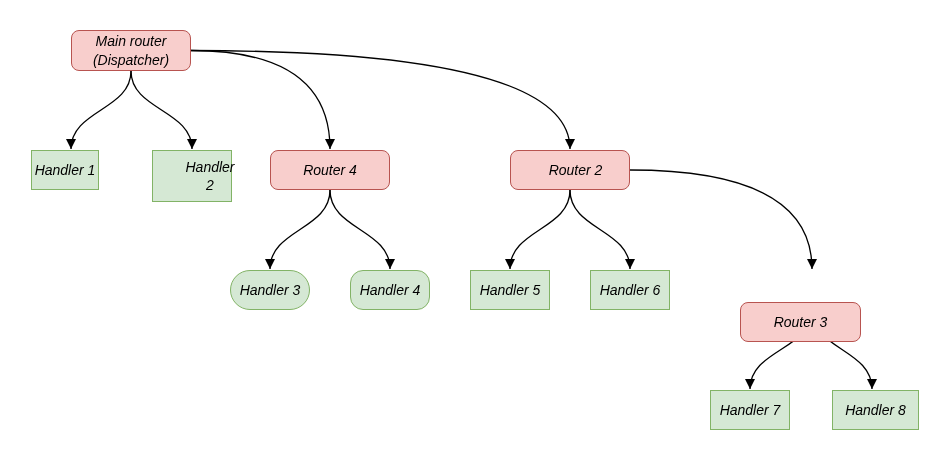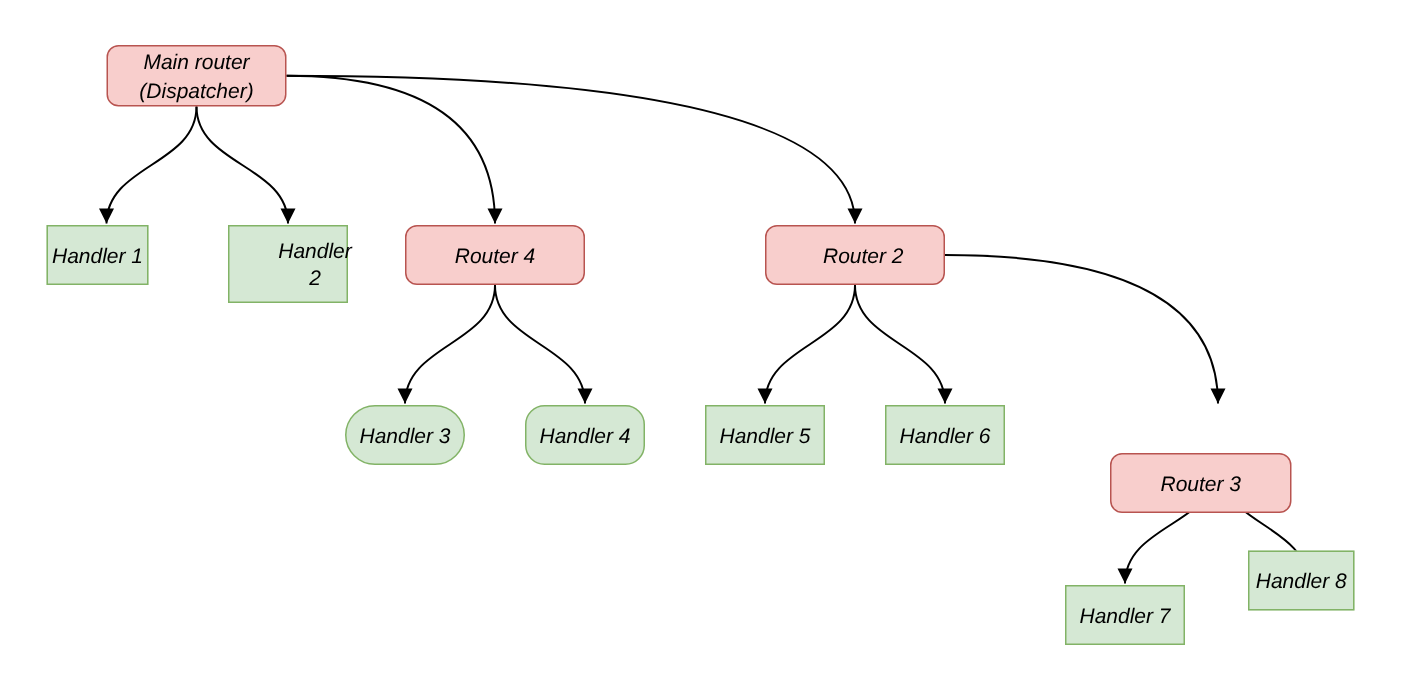--- a/index.html
+++ b/index.html
@@ -114,17 +114,17 @@
   </div>
 
   <div class="node router" style="left:740px; top:270px; width:121px; height:40px;margin-top:32px;">
     <span>Router 3</span>
   </div>
 
   <div class="node handler" style="left:710px; top:390px; width:80px;  height:40px;">
     <span>Handler 7</span>
   </div>
 
-  <div class="node handler" style="left:832px; top:367px; width:71px;  height:40px;">
+  <div class="node handler" style="left:832px; top:390px; width:87px;  height:40px;">
     <span>Handler 8</span>
   </div>
 
 </div>
 
 </body></html>

